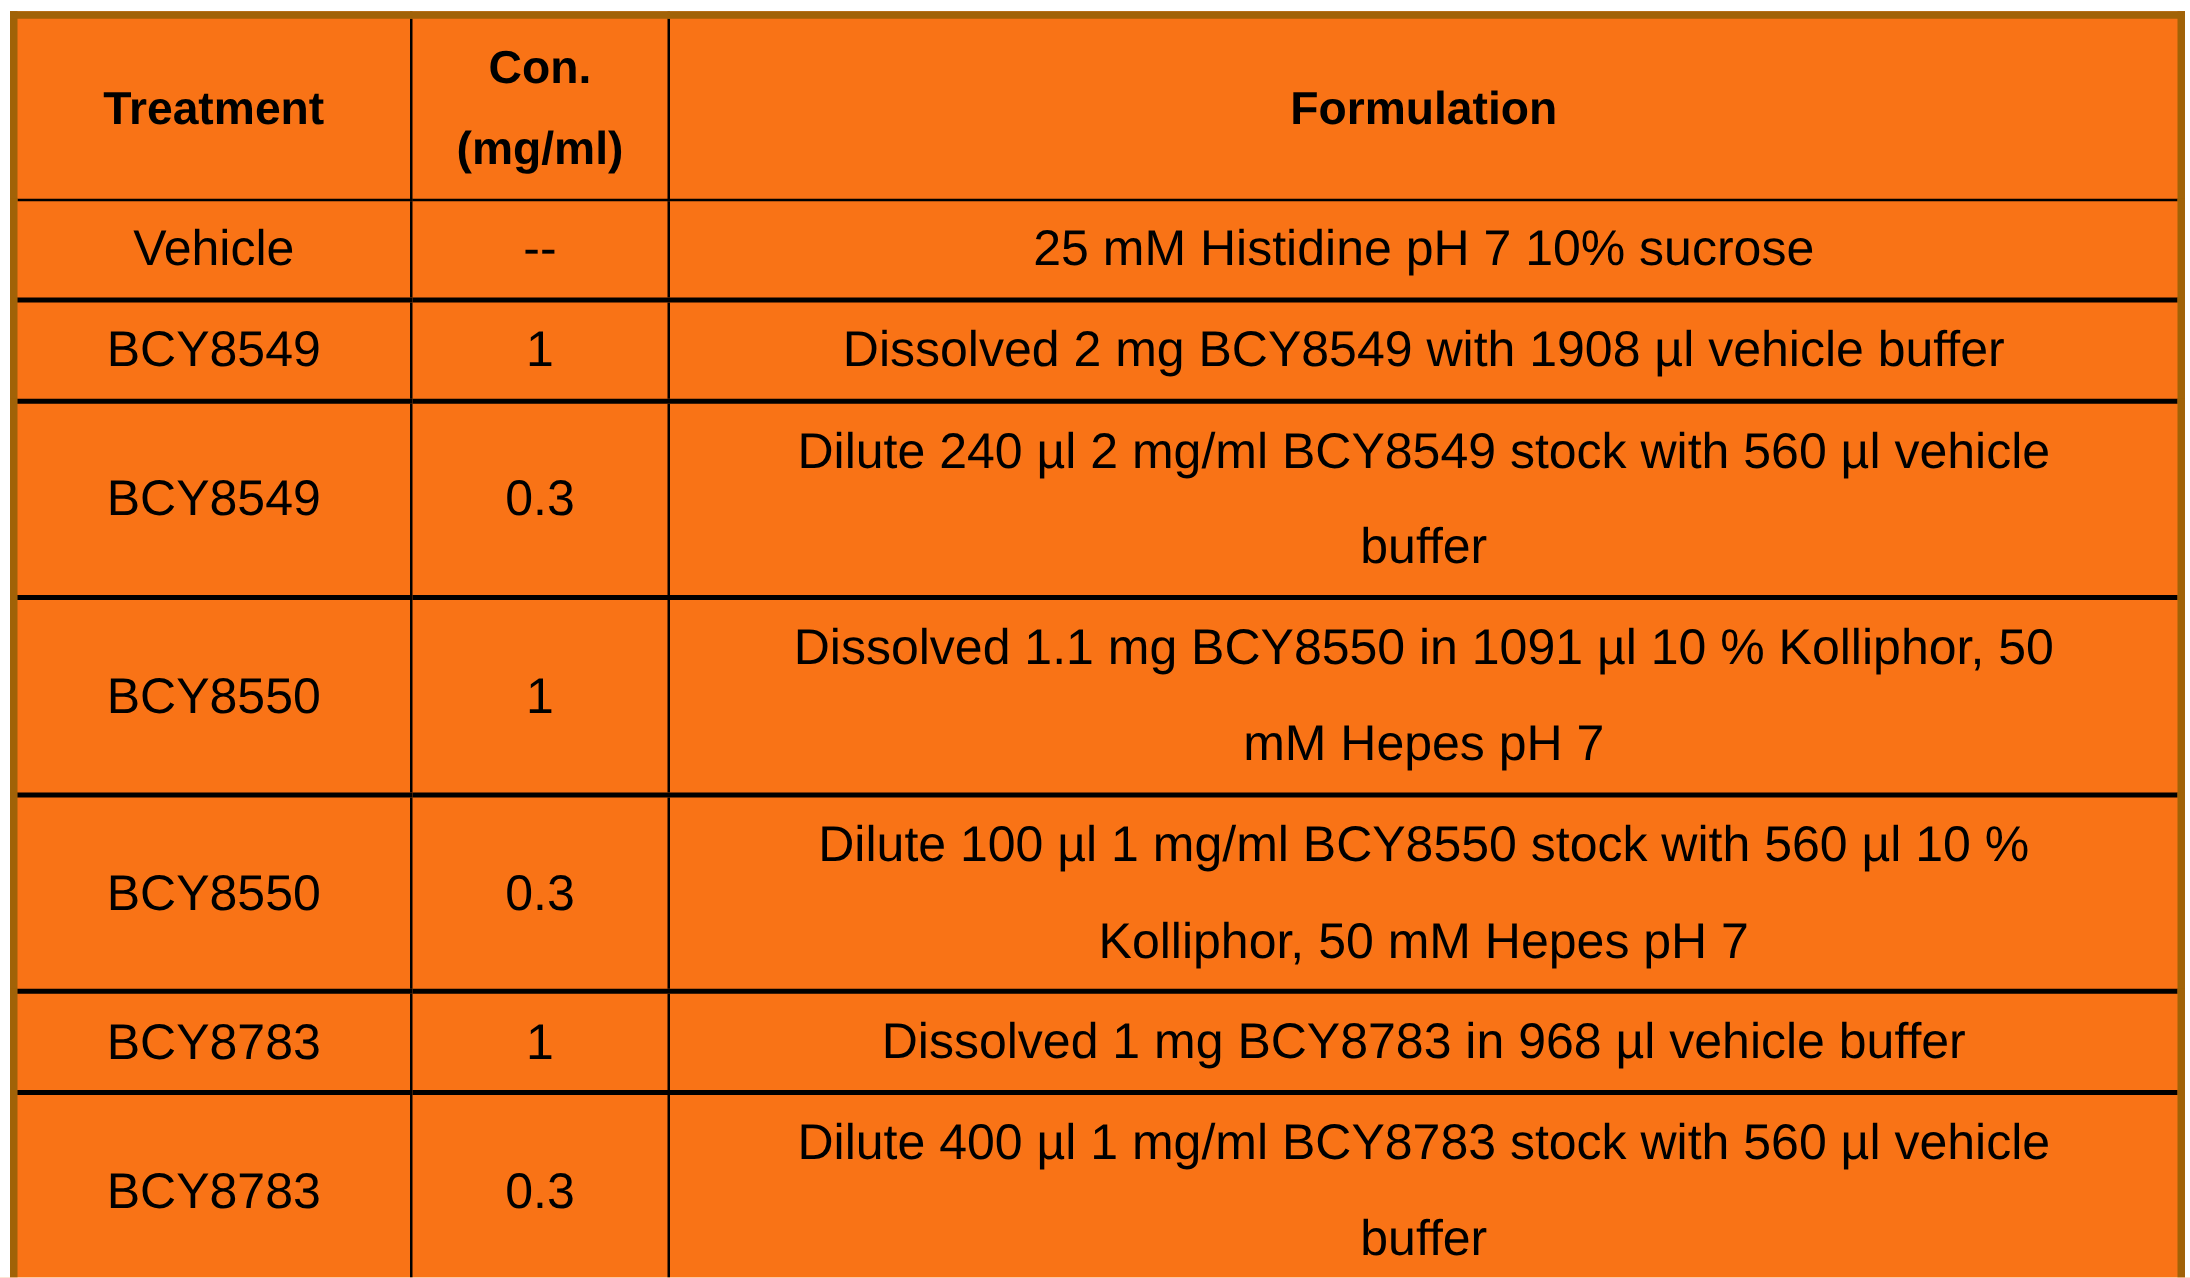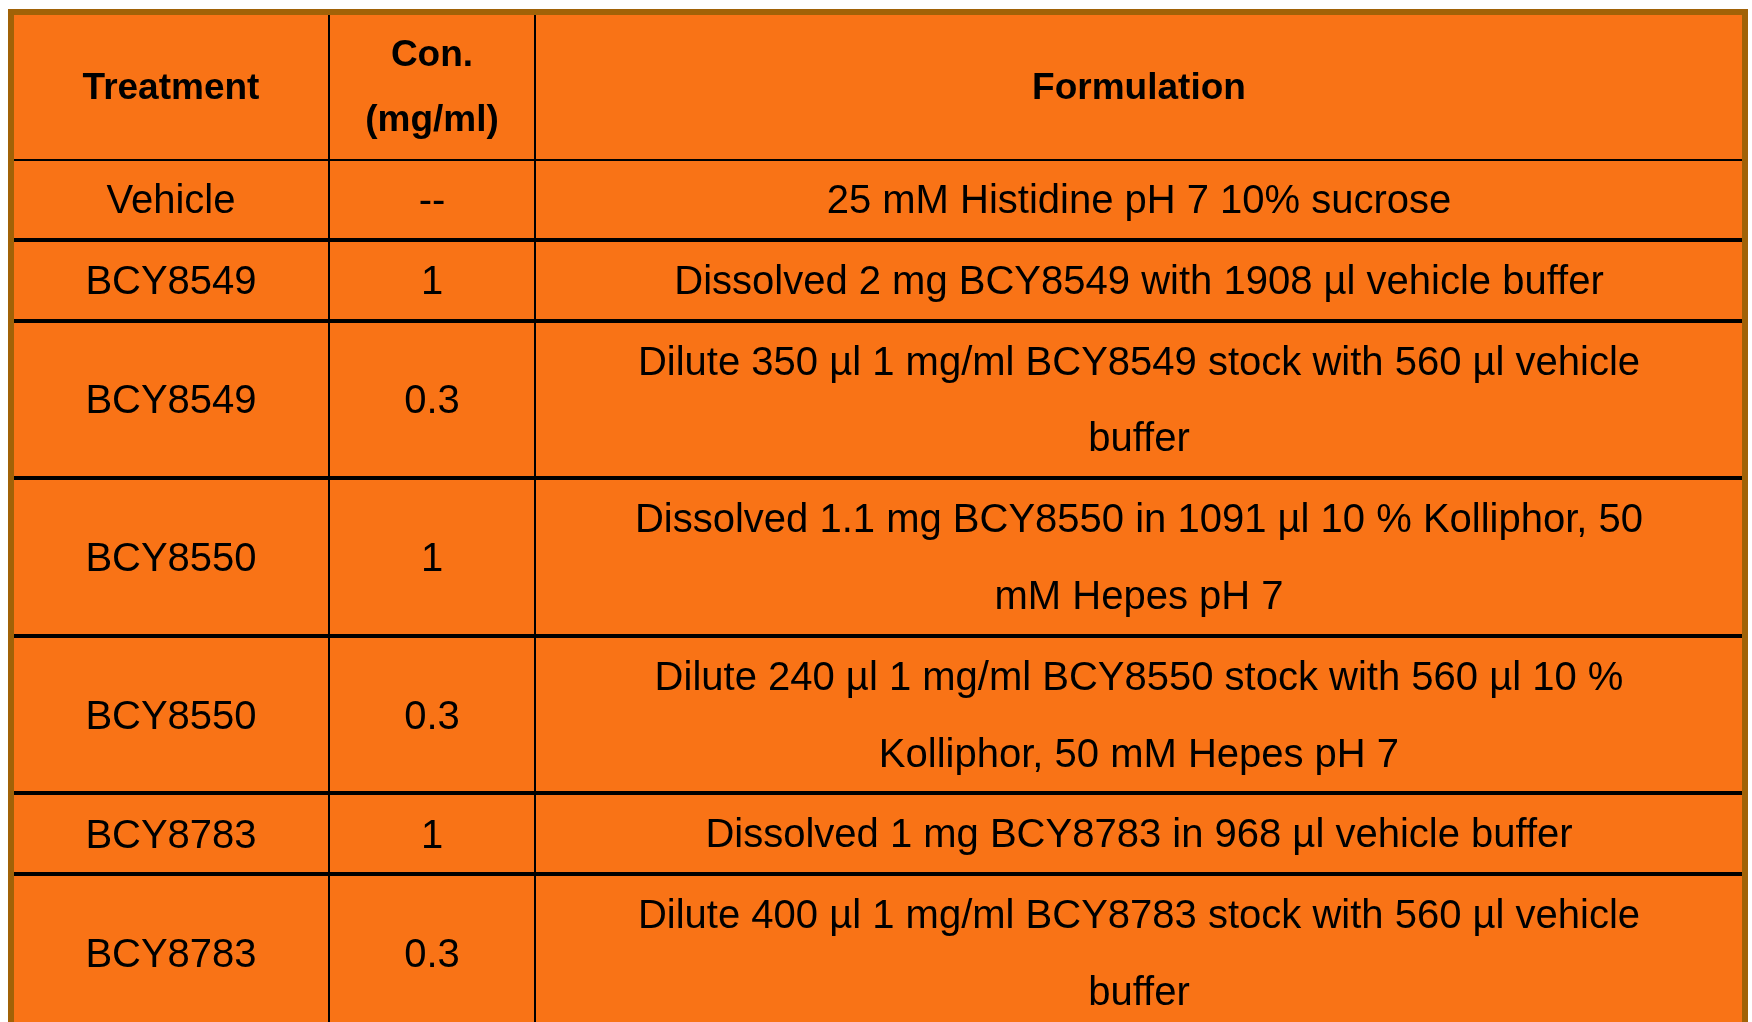--- a/index.html
+++ b/index.html
@@ -92,33 +92,33 @@
         <td class="cell-formulation">25 mM Histidine pH 7 10% sucrose</td>
       </tr>
       <tr class="r-1">
         <td class="cell-treatment">BCY8549</td>
         <td class="cell-con">1</td>
         <td class="cell-formulation">Dissolved 2 mg BCY8549 with 1908 µl vehicle buffer</td>
       </tr>
       <tr class="r-2">
         <td class="cell-treatment">BCY8549</td>
         <td class="cell-con">0.3</td>
-        <td class="cell-formulation">Dilute 350 µl 1 mg/ml BCY8549 stock with 560 µl vehicle
+        <td class="cell-formulation">Dilute 240 µl 2 mg/ml BCY8549 stock with 560 µl vehicle
 buffer</td>
       </tr>
       <tr class="r-3">
         <td class="cell-treatment">BCY8550</td>
         <td class="cell-con">1</td>
         <td class="cell-formulation">Dissolved 1.1 mg BCY8550 in 1091 µl  10 % Kolliphor, 50
 mM Hepes pH 7</td>
       </tr>
       <tr class="r-4">
         <td class="cell-treatment">BCY8550</td>
         <td class="cell-con">0.3</td>
-        <td class="cell-formulation">Dilute 240 µl 1 mg/ml BCY8550 stock with 560 µl 10 %
+        <td class="cell-formulation">Dilute 100 µl 1 mg/ml BCY8550 stock with 560 µl 10 %
 Kolliphor, 50 mM Hepes pH 7</td>
       </tr>
       <tr class="r-5">
         <td class="cell-treatment">BCY8783</td>
         <td class="cell-con">1</td>
         <td class="cell-formulation">Dissolved 1 mg BCY8783 in 968 µl vehicle buffer</td>
       </tr>
       <tr class="r-6">
         <td class="cell-treatment">BCY8783</td>
         <td class="cell-con">0.3</td>

